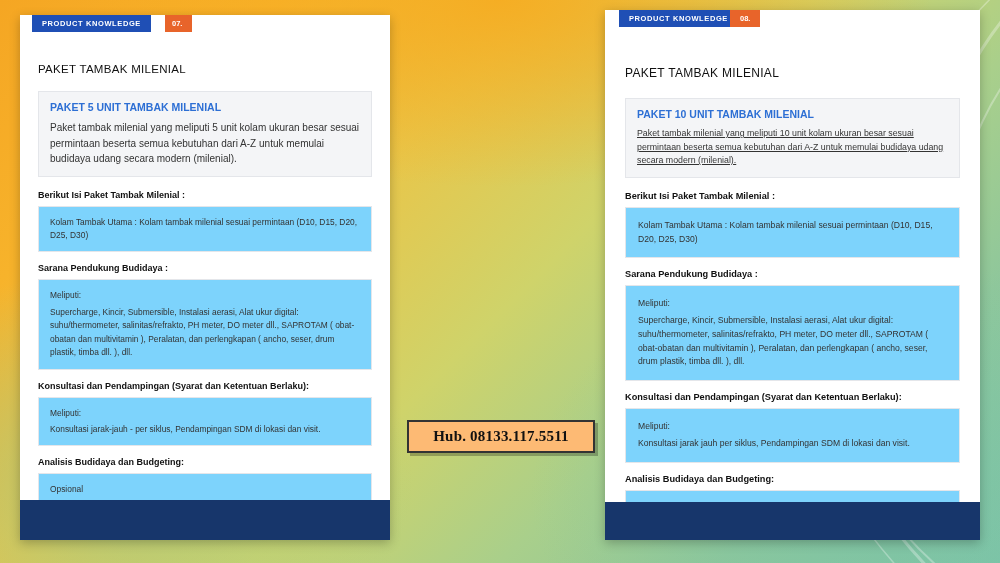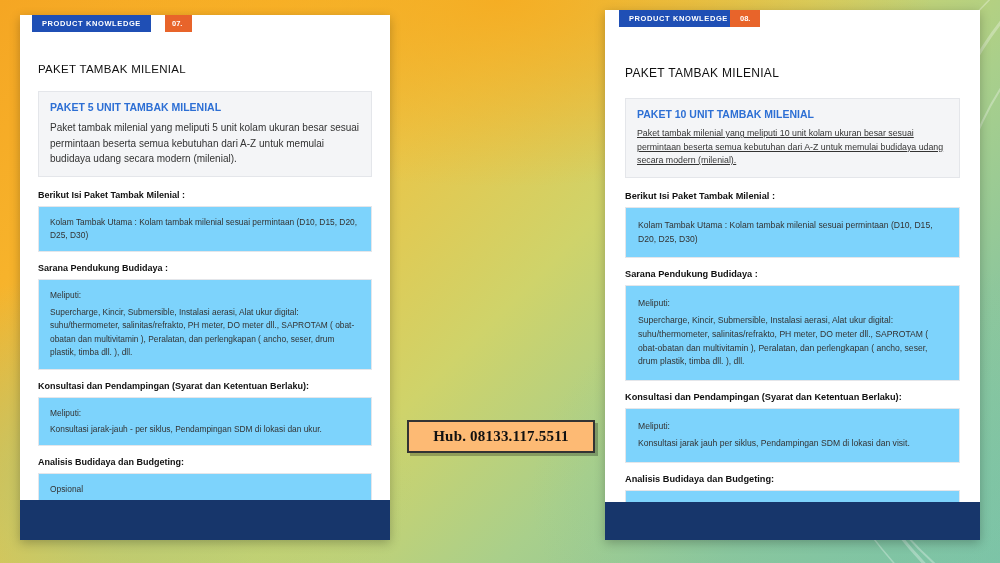--- a/index.html
+++ b/index.html
@@ -149,21 +149,21 @@
 
     <div class="section-label">Sarana Pendukung Budidaya :</div>
     <div class="box">
       <span class="lead">Meliputi:</span>
       <span>Supercharge, Kincir, Submersible, Instalasi aerasi, Alat ukur digital: suhu/thermometer, salinitas/refrakto, PH meter, DO meter dll., SAPROTAM ( obat-obatan dan multivitamin ), Peralatan, dan perlengkapan ( ancho, seser, drum plastik, timba dll. ), dll.</span>
     </div>
 
     <div class="section-label">Konsultasi dan Pendampingan (Syarat dan Ketentuan Berlaku):</div>
     <div class="box">
       <span class="lead">Meliputi:</span>
-      <span>Konsultasi jarak-jauh - per siklus, Pendampingan SDM di lokasi dan ukur.</span>
+      <span>Konsultasi jarak-jauh - per siklus, Pendampingan SDM di lokasi dan visit.</span>
     </div>
 
     <div class="section-label">Analisis Budidaya dan Budgeting:</div>
     <div class="box">
       <span>Opsional</span>
     </div>
   </div>
 
   <div class="footer-bar"></div>
 </div>

